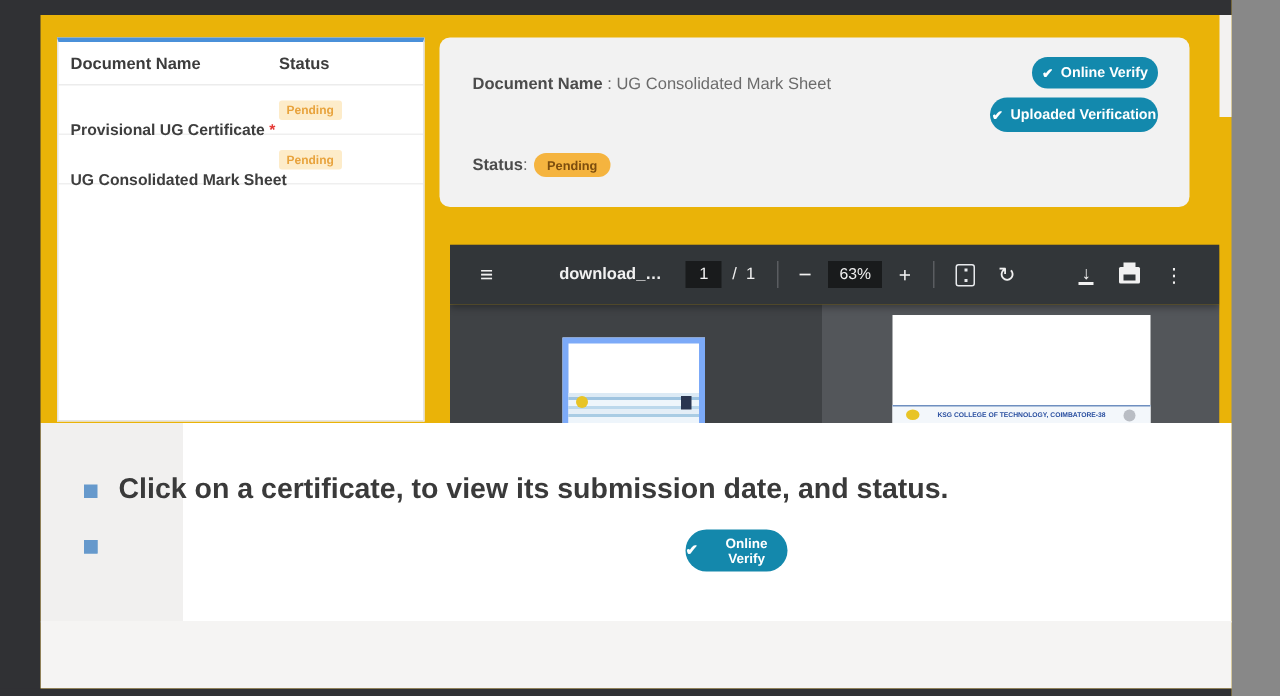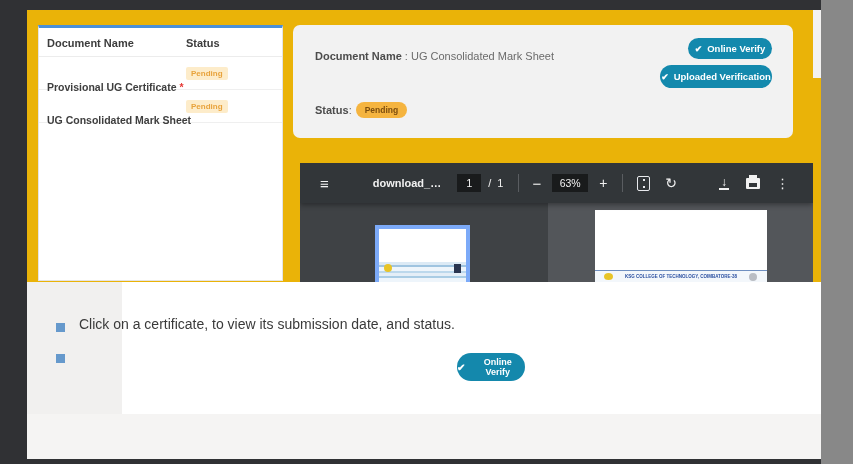--- a/index.html
+++ b/index.html
@@ -90,21 +90,21 @@
   .page .cert-strip .emblem { position:absolute; right:10px; top:2px; width:8px; height:8px; border-radius:50%; background:#b9bdc4; }
   .page .cert-title { position:absolute; left:22px; right:22px; top:3px; font-size:4.5px; font-weight:bold;
                       color:#2a4fa0; text-align:center; white-space:nowrap; overflow:hidden; }
 
   
   .gray-block  { position:absolute; left:27px; top:282px; width:95px; height:133px; background:#f1f0ef; }
   .notes-panel { position:absolute; left:122px; top:282px; width:711px; height:133px; background:#ffffff; }
   .footer-strip{ position:absolute; left:27px; top:414px; width:806px; height:45px; background:#f5f4f3; }
 
   .notes-list { position:absolute; left:56px; top:316px; z-index:10; }
-  .note-item { position:relative; padding-left:23px; margin-bottom:15px; font-size:14px; color:#3a3a3a; white-space:nowrap; }
+  .note-item { position:relative; padding-left:23px; margin-bottom:15px; font-size:19px; color:#3a3a3a; white-space:nowrap;font-weight:bold; }
   .note-item .sq { position:absolute; left:0; top:7px; width:9px; height:9px; background:#6699cc; }
 
   .overlay-btn { position:absolute; left:457px; top:353px; width:68px; height:28px; z-index:11;
                  display:flex; align-items:center; justify-content:center; gap:5px;
                  background:#1488ac; color:#fff; font-weight:bold; font-size:9px;
                  border:none; border-radius:14px; cursor:pointer; font-family:"Liberation Sans", sans-serif; }
   .overlay-btn .chk { font-size:10px; }
 </style>
 </head>
 <body>

